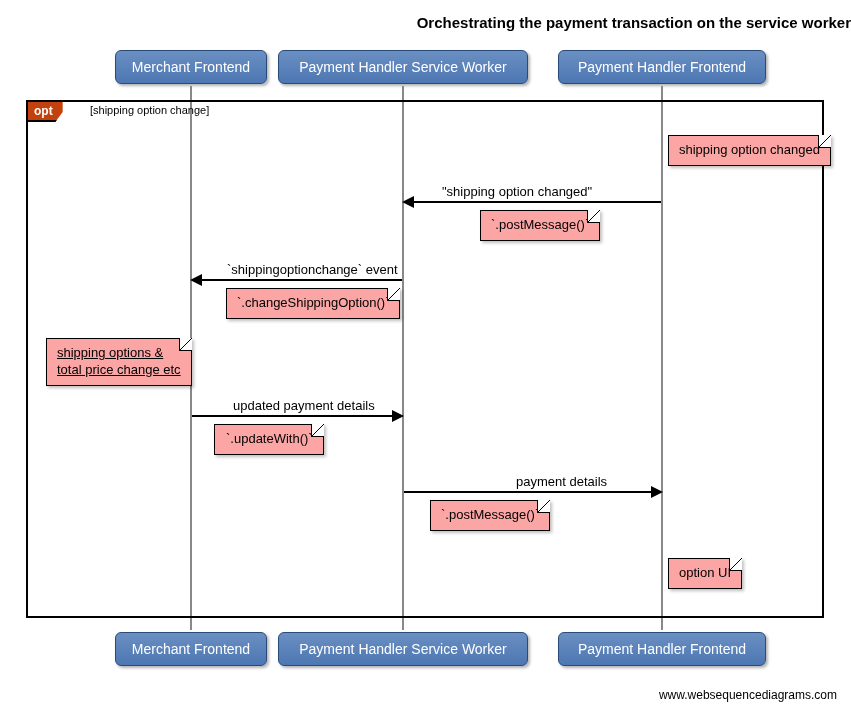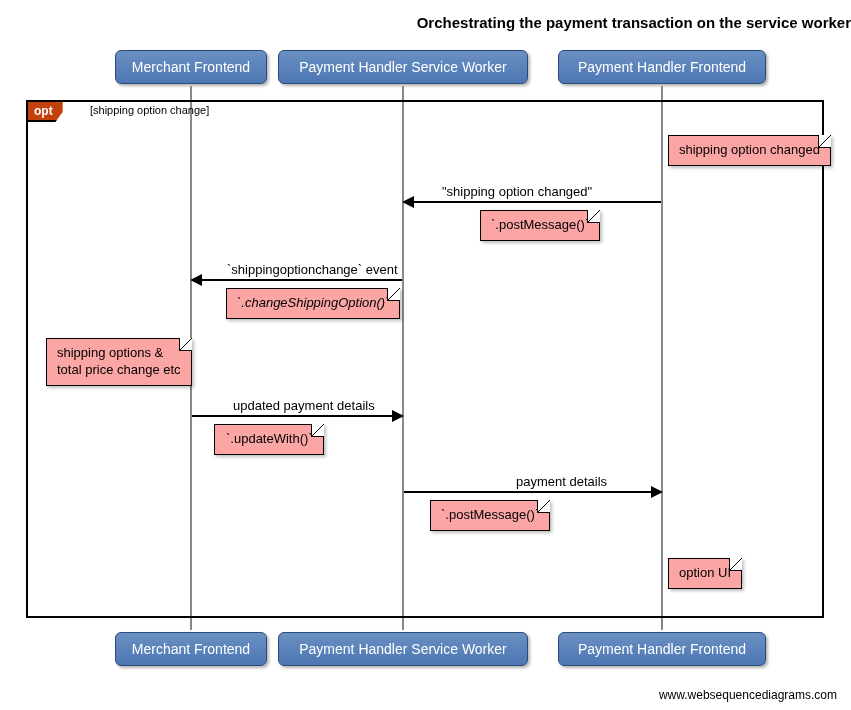--- a/index.html
+++ b/index.html
@@ -137,23 +137,23 @@
 <div class="note" style="left:668px; top:135px;">shipping option changed</div>
 
 <div class="msg-label" style="left:442px; top:184px;">"shipping option changed"</div>
 <div class="msg-line" style="left:404px; top:201px; width:257px;"></div>
 <div class="arrowhead-left" style="left:402px; top:196px;"></div>
 <div class="note" style="left:480px; top:210px;">`.postMessage()`</div>
 
 <div class="msg-label" style="left:227px; top:262px;">`shippingoptionchange` event</div>
 <div class="msg-line" style="left:192px; top:279px; width:210px;"></div>
 <div class="arrowhead-left" style="left:190px; top:274px;"></div>
-<div class="note" style="left:226px; top:288px;font-style:italic;">`.changeShippingOption()`</div>
+<div class="note" style="left:226px; top:288px;">`.changeShippingOption()`</div>
 
-<div class="note" style="left:46px; top:338px;">
+<div class="note" style="left:46px; top:338px;text-decoration:underline;">
   <span>shipping options &amp;</span><br>
   <span>total price change etc</span>
 </div>
 
 <div class="msg-label" style="left:233px; top:398px;">updated payment details</div>
 <div class="msg-line" style="left:192px; top:415px; width:200px;"></div>
 <div class="arrowhead-right" style="left:392px; top:410px;"></div>
 <div class="note" style="left:214px; top:424px;padding-left:11px;">`.updateWith()`</div>
 
 <div class="msg-label" style="left:516px; top:474px;">payment details</div>

